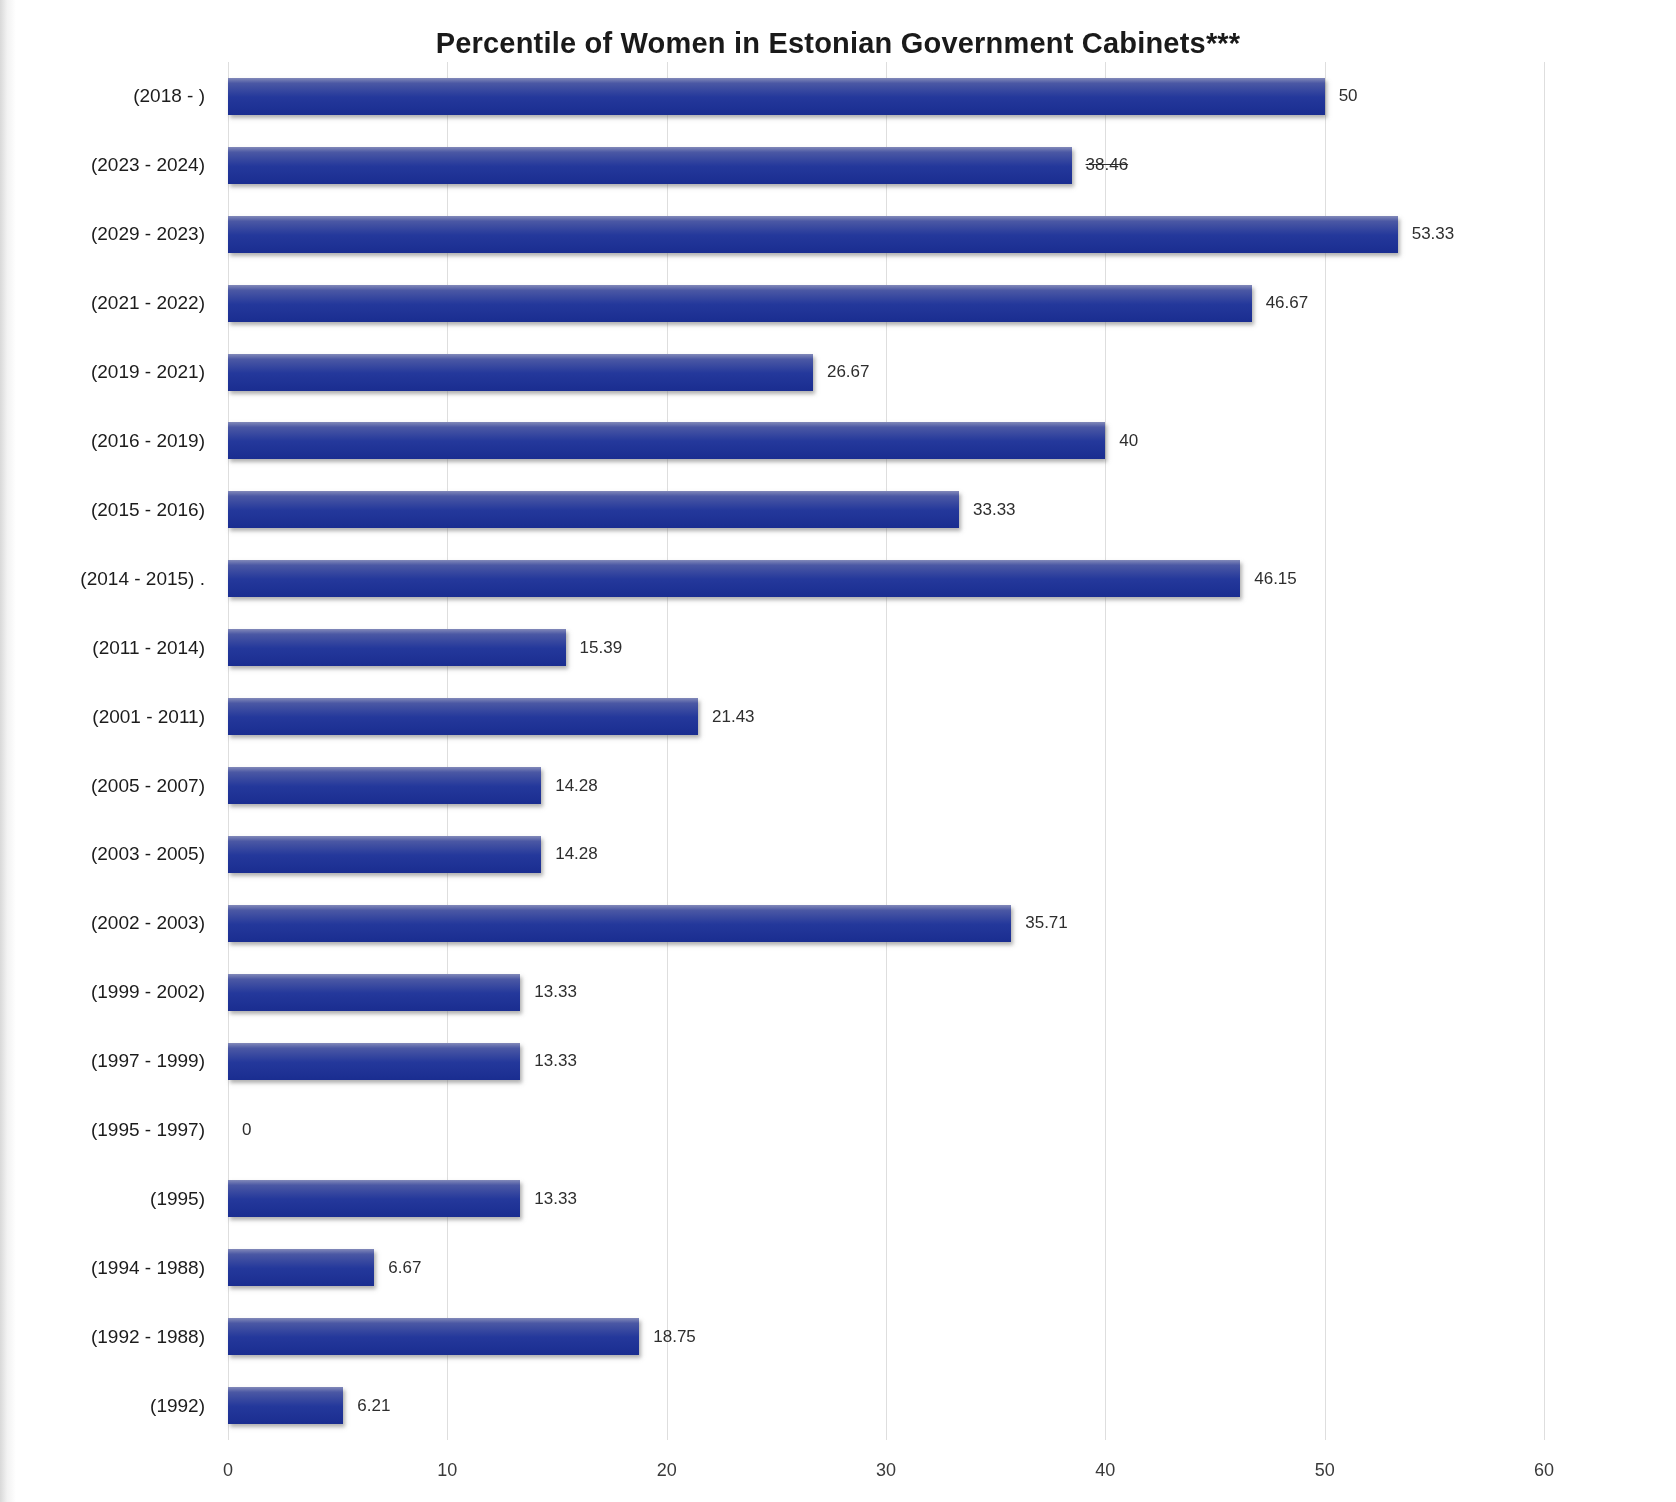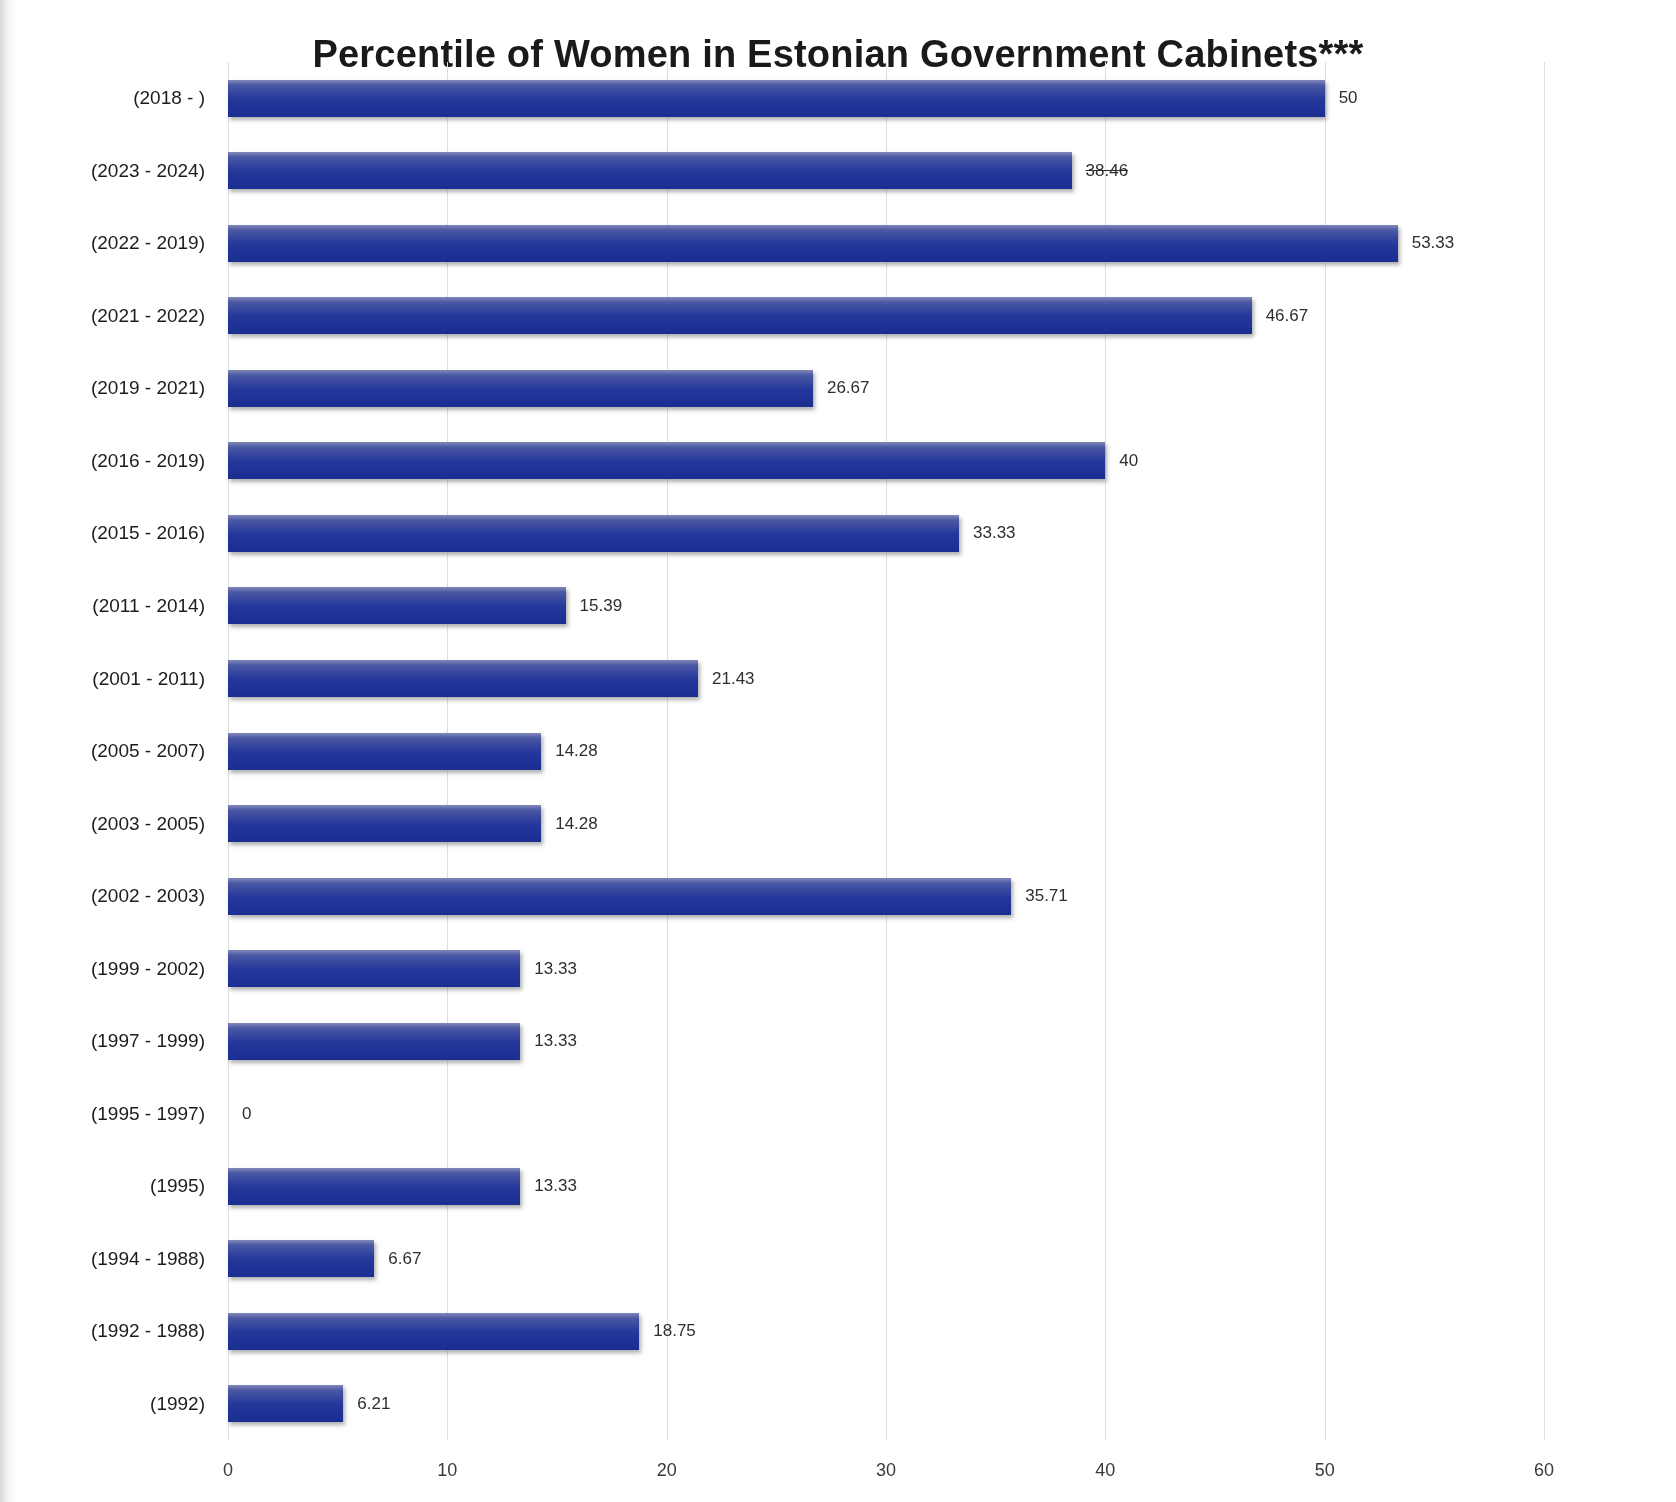--- a/index.html
+++ b/index.html
@@ -12,21 +12,21 @@
   }
   .edge-shade {
     position:absolute; left:0; top:0; width:16px; height:100%;
     background:linear-gradient(90deg, #cccccc 0%, #eeeeee 45%, rgba(255,255,255,0) 100%);
     opacity:.75;
     pointer-events:none;
   }
   .title {
     position:absolute; top:8px; left:0; width:100%;
     text-align:center;
-    font-size:38px; font-weight:700; color:#1a1a1a;
+    font-size:29px; font-weight:700; color:#1a1a1a;
     letter-spacing:.2px;
   }
   .chart { position:absolute; left:0; top:62px; width:1676px; height:1378px; }
   .gridlines { position:absolute; left:228px; top:0; width:1316px; height:100%; }
   .gridline { position:absolute; top:0; bottom:0; width:1px; background:#dedede; }
   .rows { position:absolute; left:0; top:0; width:100%; height:100%; display:flex; flex-direction:column; }
   .row { flex:1; display:flex; align-items:center; }
   .cat {
     width:205px; flex:none;
     text-align:right;
@@ -86,21 +86,21 @@
 
   <div class="row">
     <div class="cat">(2023 - 2024)</div>
     <div class="track">
       <div class="bar" style="width: 64.1%;"></div>
       <span class="val strike">38.46</span>
     </div>
   </div>
 
   <div class="row">
-    <div class="cat">(2022 - 2019)</div>
+    <div class="cat">(2029 - 2023)</div>
     <div class="track">
       <div class="bar" style="width: 88.8833%;"></div>
       <span class="val">53.33</span>
     </div>
   </div>
 
   <div class="row">
     <div class="cat">(2021 - 2022)</div>
     <div class="track">
       <div class="bar" style="width: 77.7833%;"></div>
@@ -125,20 +125,27 @@
   </div>
 
   <div class="row">
     <div class="cat">(2015 - 2016)</div>
     <div class="track">
       <div class="bar" style="width: 55.55%;"></div>
       <span class="val">33.33</span>
     </div>
   </div>
 
+  <div class="row">
+    <div class="cat">(2014 - 2015) .</div>
+    <div class="track">
+      <div class="bar" style="width: 76.9167%;"></div>
+      <span class="val">46.15</span>
+    </div>
+  </div>
 
   <div class="row">
     <div class="cat">(2011 - 2014)</div>
     <div class="track">
       <div class="bar" style="width: 25.65%;"></div>
       <span class="val">15.39</span>
     </div>
   </div>
 
   <div class="row">

